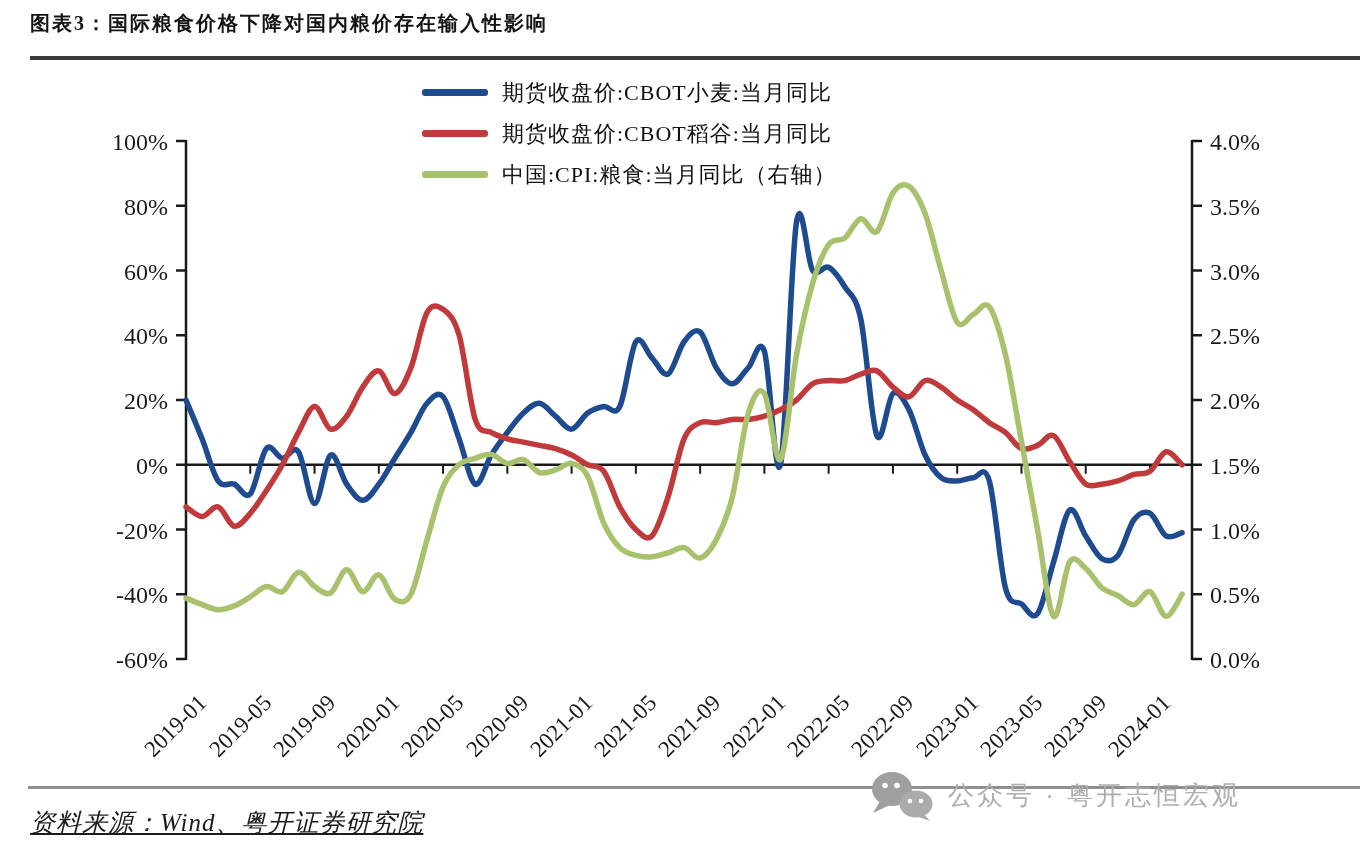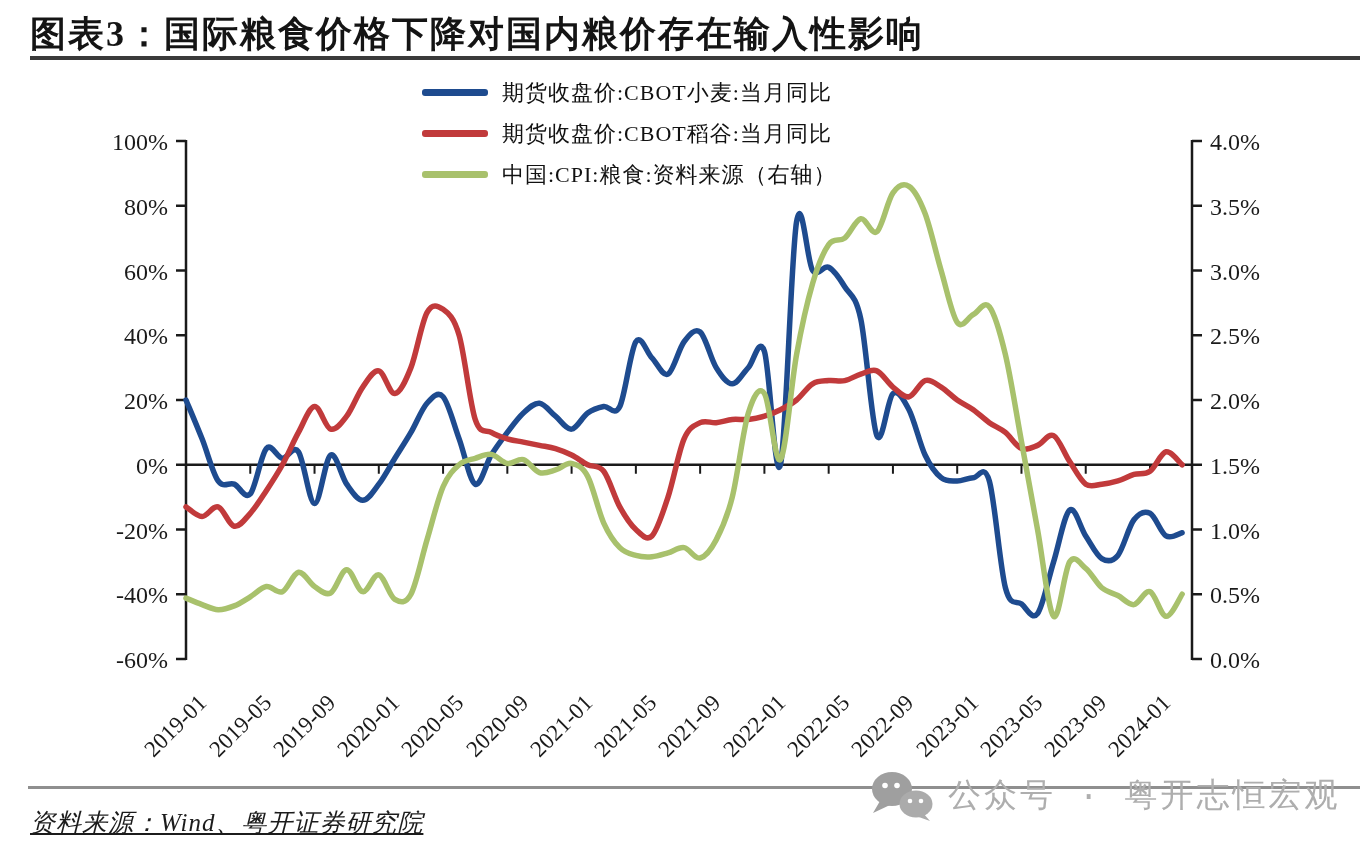--- a/index.html
+++ b/index.html
@@ -1,35 +1,35 @@
 <!DOCTYPE html>
 <html><head>
 <meta charset="utf-8">
 <style>
   html,body{margin:0;padding:0;background:#ffffff;}
   #page{position:relative;width:1370px;height:868px;background:#ffffff;overflow:hidden;
         font-family:"Liberation Serif","DejaVu Serif",serif;}
-  .title{position:absolute;left:30px;top:10px;font-size:36px;font-weight:bold;color:#141414;
+  .title{position:absolute;left:30px;top:10px;font-size:20px;font-weight:bold;color:#141414;
          letter-spacing:2px;white-space:nowrap;}
   .rule-top{position:absolute;left:30px;top:56px;width:1330px;height:4px;background:#3a3a3a;}
   .rule-bottom{position:absolute;left:28px;top:786px;width:1332px;height:3px;background:#8f8f8f;}
   .legend{position:absolute;left:422px;top:72px;}
   .legend-row{display:flex;align-items:center;height:41px;}
   .legend-swatch{width:66px;height:7px;border-radius:3px;margin-right:14px;flex:0 0 auto;}
   .legend-label{font-size:22px;color:#111;letter-spacing:1px;white-space:nowrap;}
   #chart-svg{position:absolute;left:0;top:0;}
   .ytick{font-family:"Liberation Serif","DejaVu Serif",serif;font-size:24px;fill:#1a1a1a;}
   #x-labels{position:absolute;left:0;top:0;width:1370px;height:868px;pointer-events:none;}
   .xlab-anchor{position:absolute;width:0;height:0;}
   .xlab{position:absolute;right:0;top:0;transform:rotate(-45deg);transform-origin:100% 0;
         white-space:nowrap;font-size:23px;color:#1a1a1a;}
   .source{position:absolute;left:30px;top:806px;font-size:25px;font-style:italic;color:#1c1c1c;
           letter-spacing:1px;white-space:nowrap;text-decoration:underline;}
   .watermark{position:absolute;left:866px;top:768px;display:flex;align-items:center;}
-  .watermark-text{font-family:Liberation Mono, monospace;font-size:33px;
+  .watermark-text{font-family:Liberation Sans, sans-serif;font-size:26px;
                   color:#aeaeae;letter-spacing:3px;margin-left:10px;white-space:nowrap;}
 </style>
 </head>
 <body>
 
 <div id="page">
 
   <div class="title">图表3：国际粮食价格下降对国内粮价存在输入性影响</div>
   <div class="rule-top"></div>
 
@@ -37,21 +37,21 @@
     <div class="legend-row">
       <span class="legend-swatch" style="background: rgb(30, 75, 143);"></span>
       <span class="legend-label">期货收盘价:CBOT小麦:当月同比</span>
     </div>
     <div class="legend-row">
       <span class="legend-swatch" style="background: rgb(193, 58, 59);"></span>
       <span class="legend-label">期货收盘价:CBOT稻谷:当月同比</span>
     </div>
     <div class="legend-row">
       <span class="legend-swatch" style="background: rgb(168, 193, 108);"></span>
-      <span class="legend-label">中国:CPI:粮食:资料来源（右轴）</span>
+      <span class="legend-label">中国:CPI:粮食:当月同比（右轴）</span>
     </div>
   </div>
 
   <svg id="chart-svg" width="1370" height="868" viewBox="0 0 1370 868">
       <line x1="186" y1="140" x2="186" y2="660" stroke="#1a1a1a" stroke-width="2.5"></line>
       <line x1="176" y1="141" x2="186" y2="141" stroke="#1a1a1a" stroke-width="2.5"></line>
       <text x="168" y="150" text-anchor="end" class="ytick">100%</text>
       <line x1="176" y1="205.75" x2="186" y2="205.75" stroke="#1a1a1a" stroke-width="2.5"></line>
       <text x="168" y="214.75" text-anchor="end" class="ytick">80%</text>
       <line x1="176" y1="270.5" x2="186" y2="270.5" stroke="#1a1a1a" stroke-width="2.5"></line>

